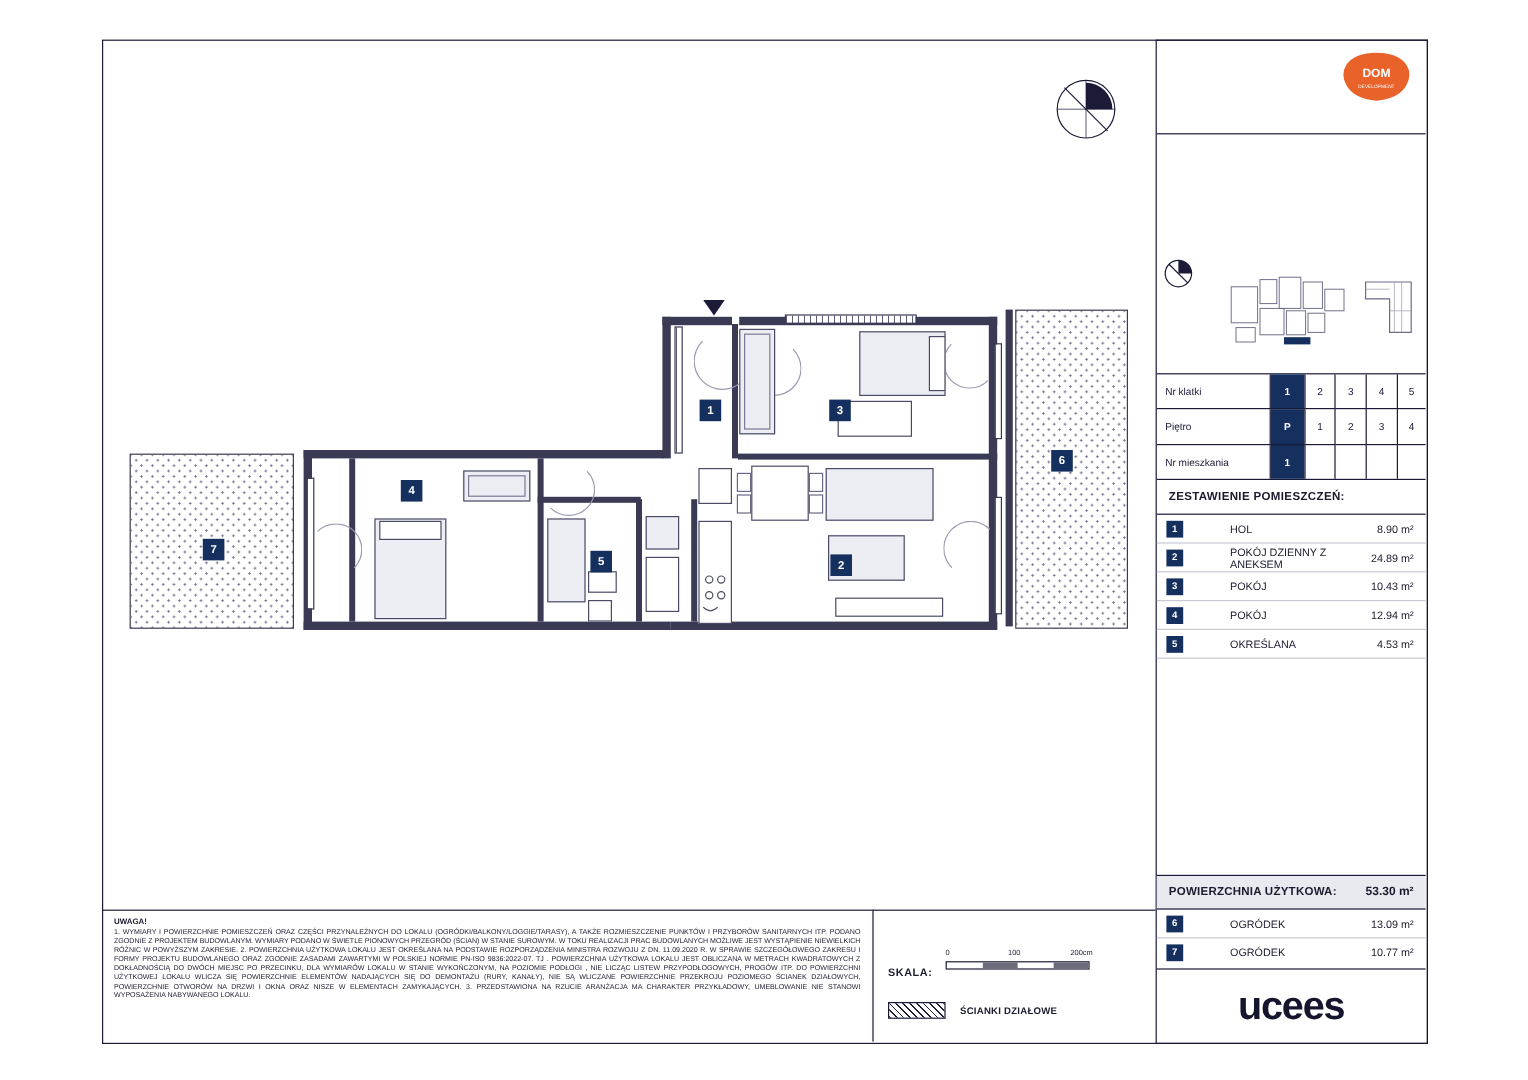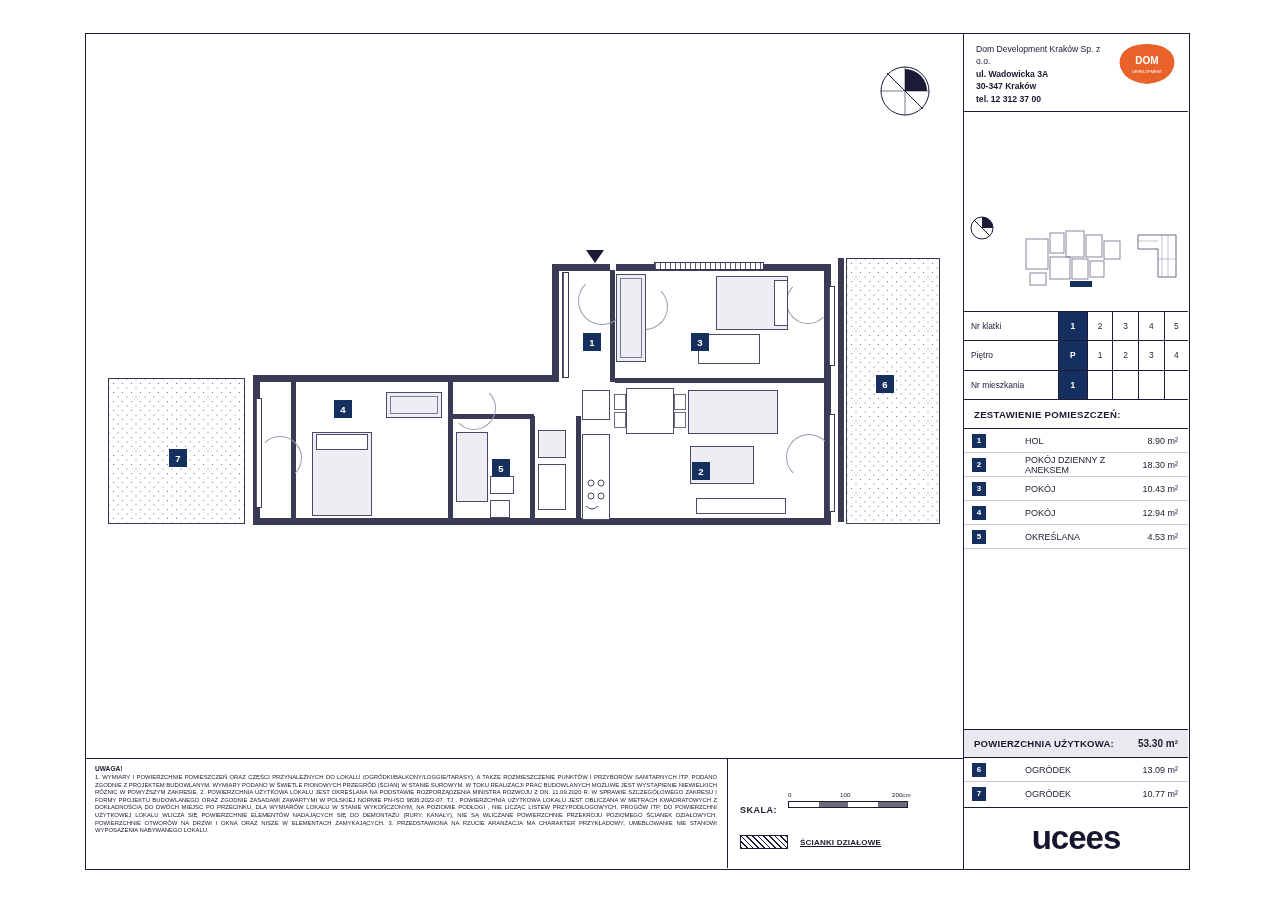--- a/index.html
+++ b/index.html
@@ -71,21 +71,21 @@
   #scale{left:727px;top:758px;width:236px;height:110px;border-top:1px solid #1b1b38;border-left:1px solid #1b1b38;}
   #scale .skala{position:absolute;left:12px;top:46px;font-size:9px;font-weight:bold;letter-spacing:.5px;}
   #scalebar{position:absolute;left:60px;top:32px;width:120px;}
   #scalebar .ticks{position:relative;height:10px;font-size:6.2px;}
   #scalebar .ticks span{position:absolute;top:0;}
   #scalebar .bar{height:7px;width:120px;display:flex;border:1px solid #1b1b38;box-sizing:border-box;}
   #scalebar .bar i{flex:1;display:block;}
   #scalebar .bar i.f{background:#6b6b7a;}
   #legend{position:absolute;left:12px;top:76px;display:flex;align-items:center;}
   #legend .sw{width:46px;height:12px;border:1px solid #1b1b38;background:repeating-linear-gradient(45deg,#1b1b38 0 1px,#fff 1px 4px);}
-  #legend .tx{font-size:8px;font-weight:bold;margin-left:12px;letter-spacing:.2px;text-decoration:underline;}
+  #legend .tx{font-size:8px;font-weight:bold;margin-left:12px;letter-spacing:.2px;}
 
   
   #plan{position:absolute;left:86px;top:34px;width:877px;height:723px;}
   .wall{position:absolute;background:#3a3a55;}
   .room-tag{position:absolute;width:18px;height:18px;background:#15305e;color:#fff;font-size:9.5px;font-weight:bold;display:flex;align-items:center;justify-content:center;}
   .terrace{position:absolute;border:1px solid #3a3a55;background:
      radial-gradient(circle, #6f6f90 0.8px, transparent 0.9px) 0 0/9px 9px,
      radial-gradient(circle, #6f6f90 0.8px, transparent 0.9px) 4.5px 4.5px/9px 9px,#fff;}
   .furn{position:absolute;border:1px solid #4a4a66;background:#fff;}
   .furn.g{background:#eceef3;}
@@ -195,26 +195,20 @@
     <div class="room-tag" style="left:248px;top:366px;">4</div>
     <div class="room-tag" style="left:406px;top:425px;">5</div>
     <div class="room-tag" style="left:606px;top:428px;">2</div>
     <div class="room-tag" style="left:790px;top:341px;">6</div>
     <div class="room-tag" style="left:83px;top:415px;">7</div>
   </div>
 
   <div class="frame" id="rightcol"></div>
 
   <div class="cell" id="company">
-    <div style="padding:9px 0 0 12px;width:140px;">
-      <div class="comp-line">Dom Development Kraków Sp. z o.o.</div>
-      <div class="comp-line comp-bold">ul. Wadowicka 3A</div>
-      <div class="comp-line comp-bold">30-347 Kraków</div>
-      <div class="comp-line comp-bold">tel. 12 312 37 00</div>
-    </div>
     <svg id="domlogo" viewBox="0 0 62 44">
       <path d="M6 12 q-5 8 0 17 q6 11 25 13 q19 -2 25 -13 q5 -9 0 -17 q-7 -10 -25 -10 q-18 0 -25 10z" fill="#E8622A"></path>
       <text x="31" y="22" font-size="10" font-weight="bold" fill="#fff" text-anchor="middle" font-family="Liberation Sans">DOM</text>
       <text x="31" y="31" font-size="4" fill="#fff" text-anchor="middle" font-family="Liberation Sans">DEVELOPMENT</text>
     </svg>
   </div>
 
 
   <div class="cell" id="keyplan">
     <svg id="kpcompass" viewBox="0 0 26 26">
@@ -281,21 +275,21 @@
   <div class="cell" id="rooms">
     <div class="title">ZESTAWIENIE POMIESZCZEŃ:</div>
     <div class="room-row">
       <div class="room-num">1</div>
       <div class="room-name">HOL</div>
       <div class="room-area">8.90 m²</div>
     </div>
     <div class="room-row">
       <div class="room-num">2</div>
       <div class="room-name">POKÓJ DZIENNY Z ANEKSEM</div>
-      <div class="room-area">18.30 m²</div>
+      <div class="room-area">24.89 m²</div>
     </div>
     <div class="room-row">
       <div class="room-num">3</div>
       <div class="room-name">POKÓJ</div>
       <div class="room-area">10.43 m²</div>
     </div>
     <div class="room-row">
       <div class="room-num">4</div>
       <div class="room-name">POKÓJ</div>
       <div class="room-area">12.94 m²</div>

